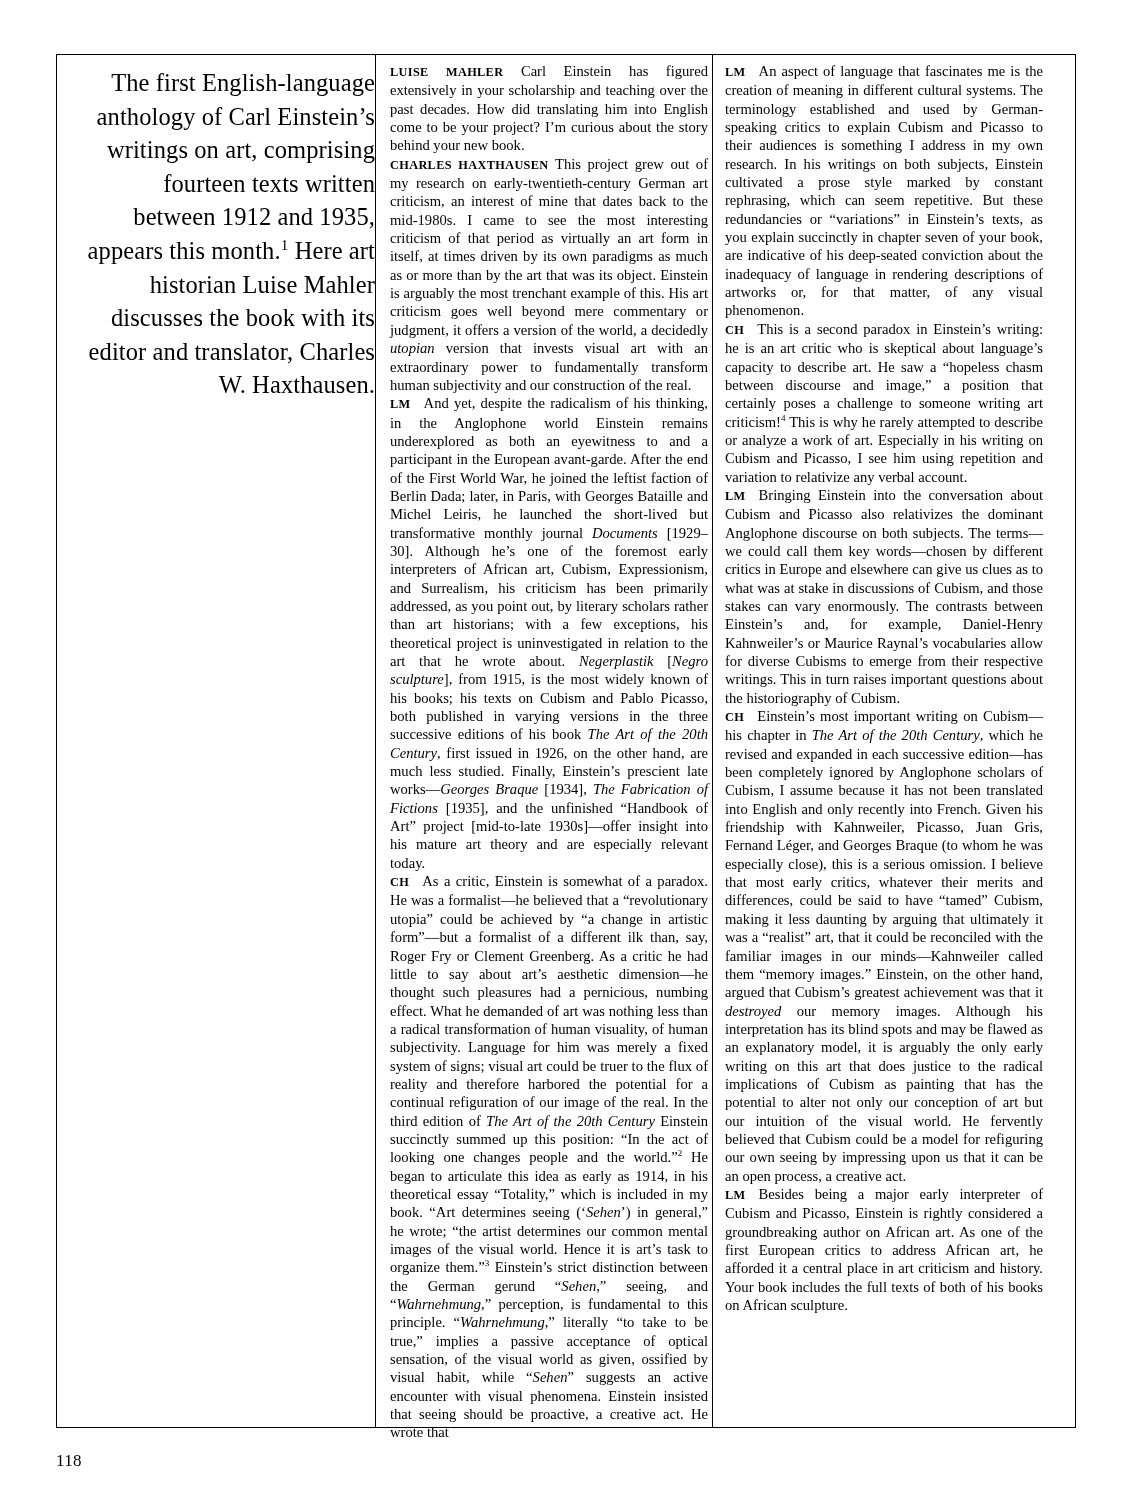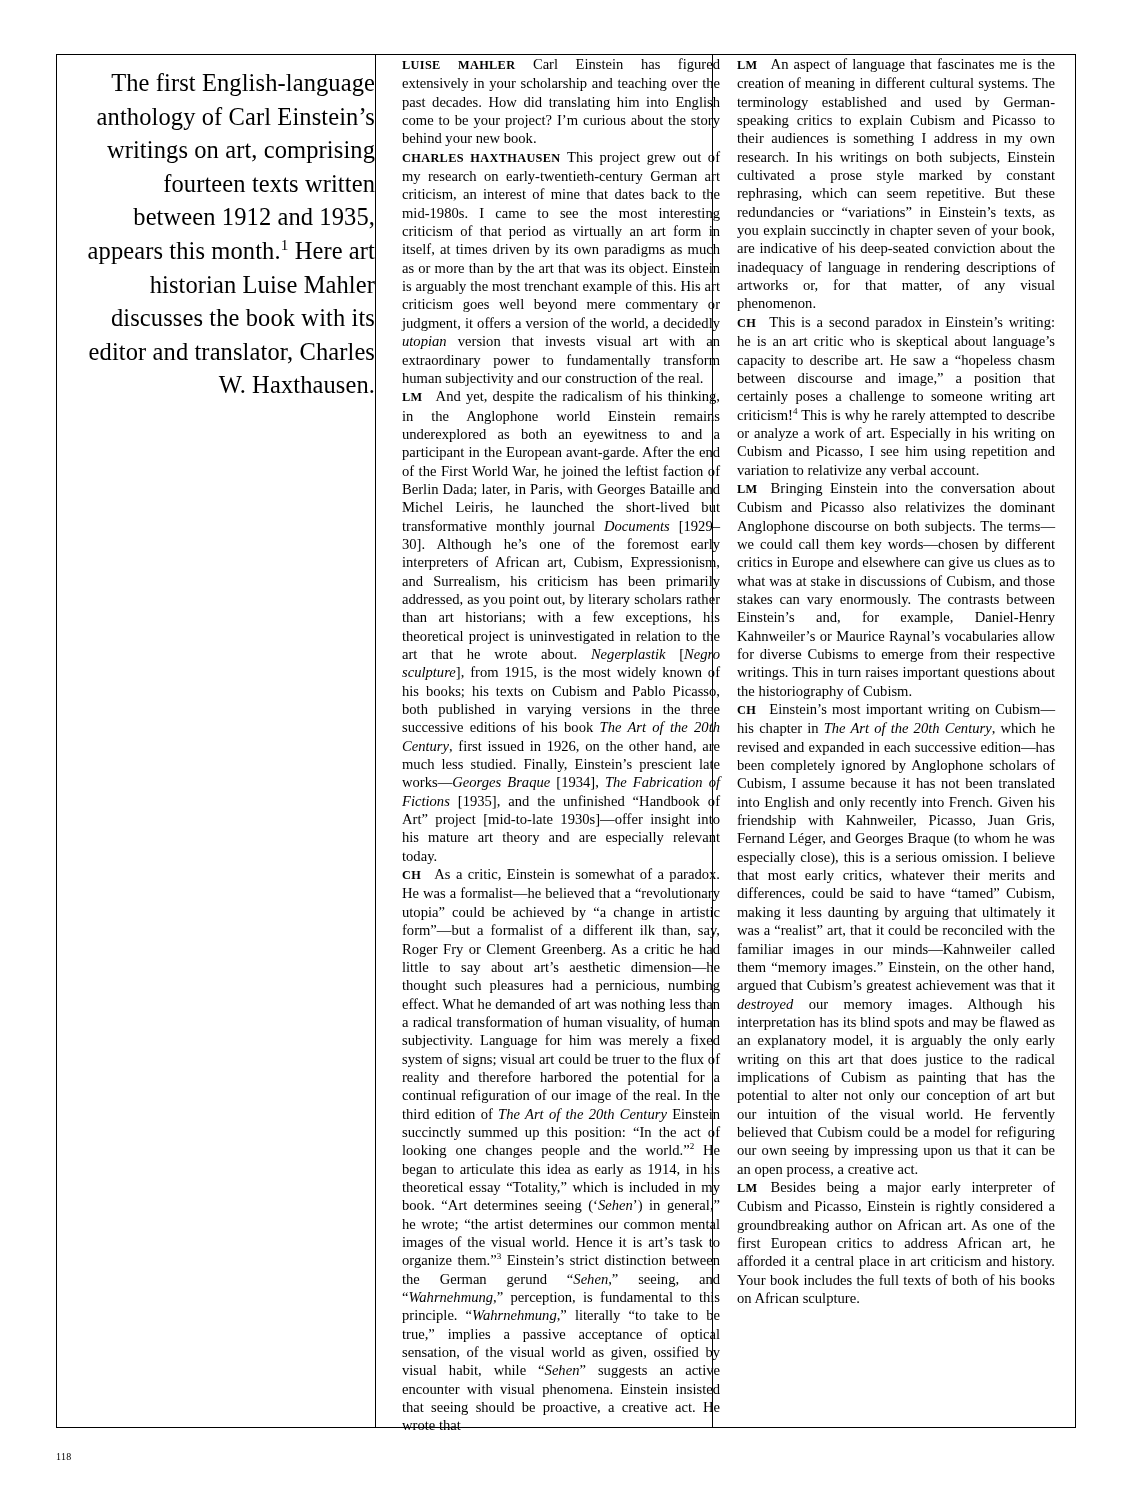--- a/index.html
+++ b/index.html
@@ -80,28 +80,27 @@
   }
   .deck sup {
     font-size: 0.62em;
     vertical-align: super;
     line-height: 0;
   }
 
   
   .col {
     position: absolute;
-    top: 55px;
+    top: 62px;
     width: 318px;
     font-size: 14.6px;
     line-height: 18.35px;
     text-align: justify;
     -webkit-hyphens: auto;
     hyphens: auto;
-    margin-left: 12px;
   }
   .col-1 { left: 390px; }
   .col-2 { left: 725px; }
 
   .col p {
     margin: 0;
     text-indent: 0;
   }
   .speaker {
     font-variant: small-caps;
@@ -122,21 +121,21 @@
     font-size: 0.62em;
     vertical-align: super;
     line-height: 0;
   }
 
   
   .folio {
     position: absolute;
     left: 56px;
     top: 1451px;
-    font-size: 10px;
+    font-size: 17px;
     letter-spacing: 0.3px;
     font-family: Liberation Serif, serif;
   }
 </style>
 </head>
 <body>
 
 <div class="page">
 
   <div class="rule-top"></div>

